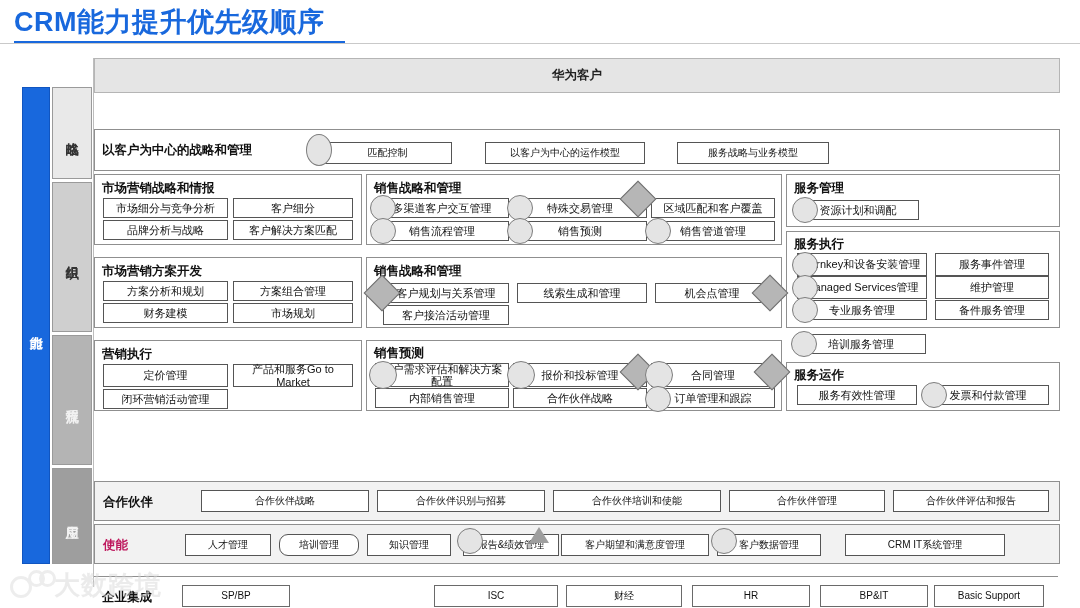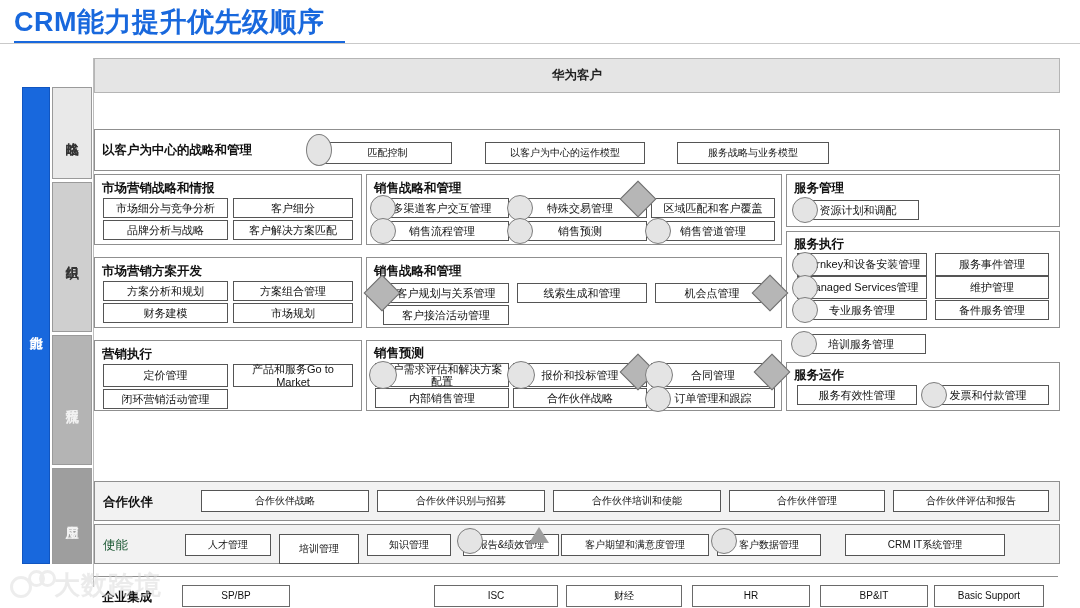--- a/index.html
+++ b/index.html
@@ -267,23 +267,23 @@
   <div class="bandrow" style="left:94px;top:435px;width:964px;height:38px;">
     <div class="ptitle" style="position:absolute;left:8px;top:12px;font-size:12.5px;font-weight:bold;color:#111;">合作伙伴</div>
     <div class="box b10" style="left:106px;top:8px;width:168px;height:22px;">合作伙伴战略</div>
     <div class="box b10" style="left:282px;top:8px;width:168px;height:22px;">合作伙伴识别与招募</div>
     <div class="box b10" style="left:458px;top:8px;width:168px;height:22px;">合作伙伴培训和使能</div>
     <div class="box b10" style="left:634px;top:8px;width:156px;height:22px;">合作伙伴管理</div>
     <div class="box b10" style="left:798px;top:8px;width:156px;height:22px;">合作伙伴评估和报告</div>
   </div>
 
   <div class="bandrow" style="left:94px;top:478px;width:964px;height:38px;">
-    <div class="ptitle" style="position:absolute;left:8px;top:12px;font-size:12.5px;font-weight:normal;color:#14532d;">使能</div>
+    <div class="ptitle" style="position:absolute;left:8px;top:12px;font-size:12.5px;font-weight:bold;color:#be185d;">使能</div>
     <div class="box b10" style="left:90px;top:9px;width:86px;height:22px;">人才管理</div>
-    <div class="box b10" style="left:184px;top:9px;width:80px;height:30px;">培训管理</div>
+    <div class="box b10" style="left:184px;top:9px;width:80px;height:22px;border-radius:9px;">培训管理</div>
     <div class="box b10" style="left:272px;top:9px;width:84px;height:22px;">知识管理</div>
     <div class="circle" style="left:362px;top:3px;width:24px;height:24px;"></div>
     <div class="box b10" style="left:368px;top:9px;width:96px;height:22px;">报告&amp;绩效管理</div>
     <div class="triangle" style="left:434px;top:2px;"></div>
     <div class="box b10" style="left:466px;top:9px;width:148px;height:22px;">客户期望和满意度管理</div>
     <div class="circle" style="left:616px;top:3px;width:24px;height:24px;"></div>
     <div class="box b10" style="left:622px;top:9px;width:104px;height:22px;">客户数据管理</div>
     <div class="box b10" style="left:750px;top:9px;width:160px;height:22px;">CRM IT系统管理</div>
   </div>
 

